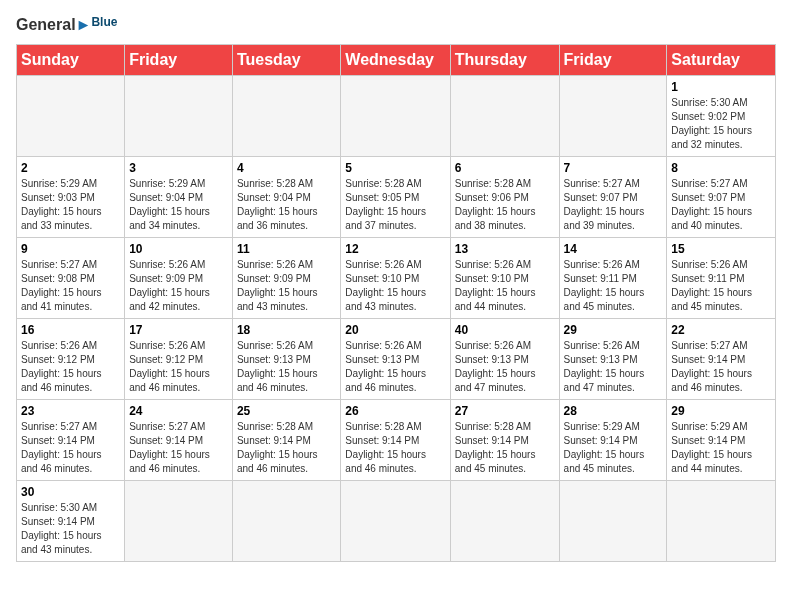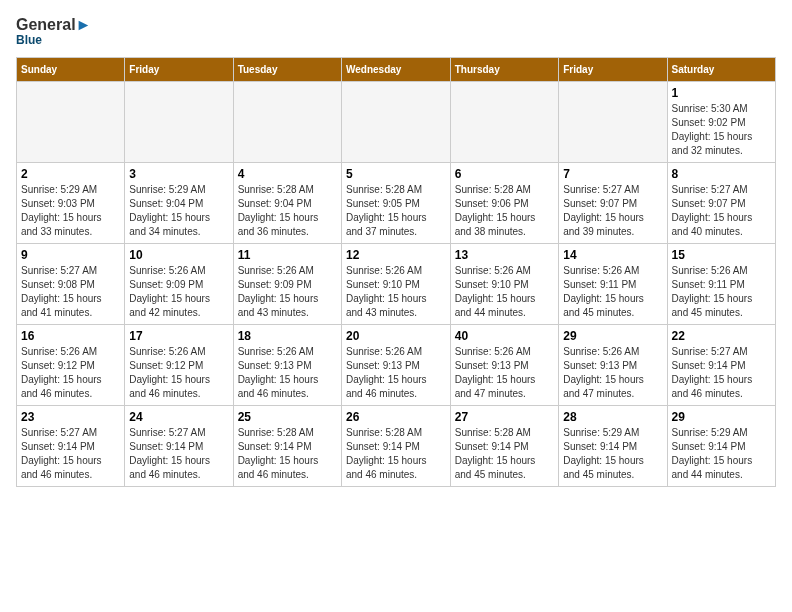--- a/index.html
+++ b/index.html
@@ -33,25 +33,25 @@
     .cal-subtitle {
       font-size: 16px;
       color: #555;
     }
     .calendar {
       width: 100%;
       border-collapse: collapse;
       font-size: 10.5px;
     }
     .calendar th {
-      background-color: #a16207;
+      background-color: #ef4444;
       color: #fff;
       padding: 6px 4px;
       text-align: left;
-      font-size: 10px;
+      font-size: 16px;
       font-weight: bold;
       border: 1px solid #ccc;
     }
     .calendar td {
       border: 1px solid #ccc;
       vertical-align: top;
       padding: 4px 4px 4px 4px;
       width: 110px;
       min-height: 70px;
       background: #fff;
@@ -69,21 +69,21 @@
       color: #333;
       font-size: 10px;
       line-height: 1.4;
     }
   </style>
 </head>
 <body>
 
 <div class="header-area">
   <div class="logo">
-  <div style="display:flex;flex-direction:column;line-height:1.1;">
+  <div style="display:flex;line-height:1.1;">
     <span style="font-size:16px;font-weight:bold;color:#333;">General<span style="color:#1a6fad;">►</span></span>
     <span style="font-size:12px;font-weight:bold;color:#0c4a6e;">Blue</span>
   </div>
 </div>
   <div class="title-area">
     <div class="cal-title"></div>
     <div class="cal-subtitle"></div>
   </div>
 </div>
 
@@ -312,14 +312,29 @@
 and 45 minutes.</div>
         </td>
         <td>
           <span class="day-number">29</span>
           <div class="day-info" style="white-space: pre-line;">Sunrise: 5:29 AM
 Sunset: 9:14 PM
 Daylight: 15 hours
 and 44 minutes.</div>
         </td>
       </tr>
+      <tr>
+        <td>
+          <span class="day-number">30</span>
+          <div class="day-info" style="white-space: pre-line;">Sunrise: 5:30 AM
+Sunset: 9:14 PM
+Daylight: 15 hours
+and 43 minutes.</div>
+        </td>
+        <td class="empty"></td>
+        <td class="empty"></td>
+        <td class="empty"></td>
+        <td class="empty"></td>
+        <td class="empty"></td>
+        <td class="empty"></td>
+      </tr>
     </tbody>
 </table>
 
 </body></html>

